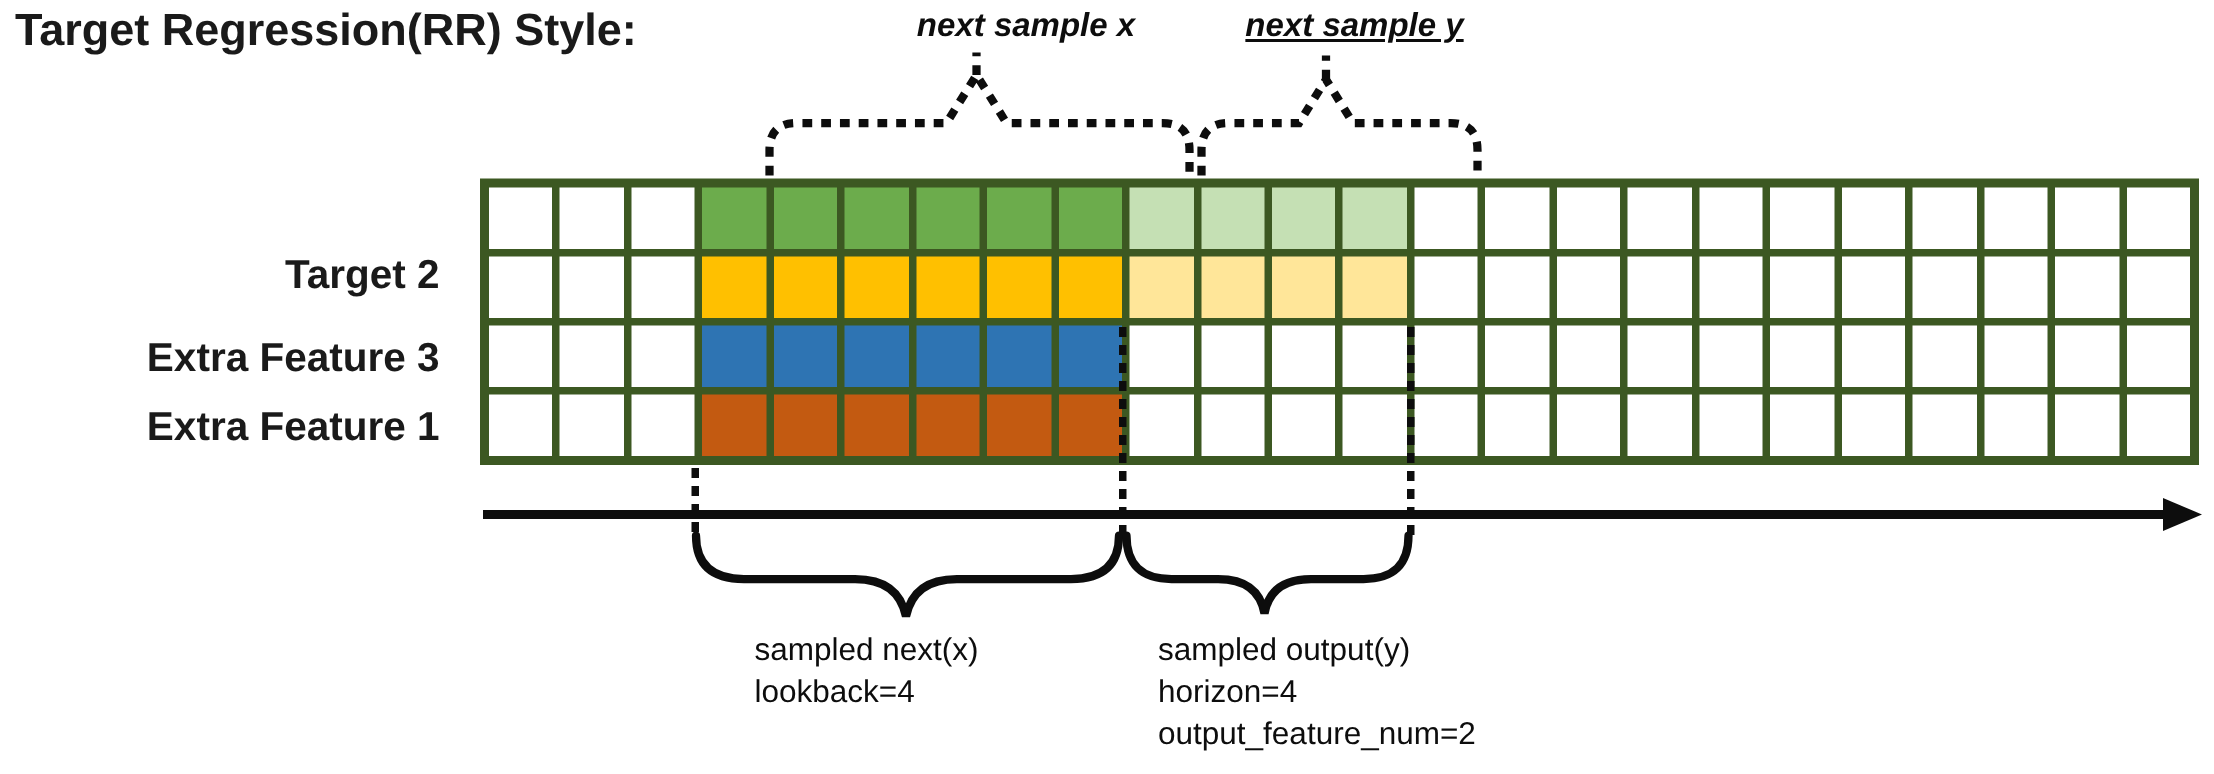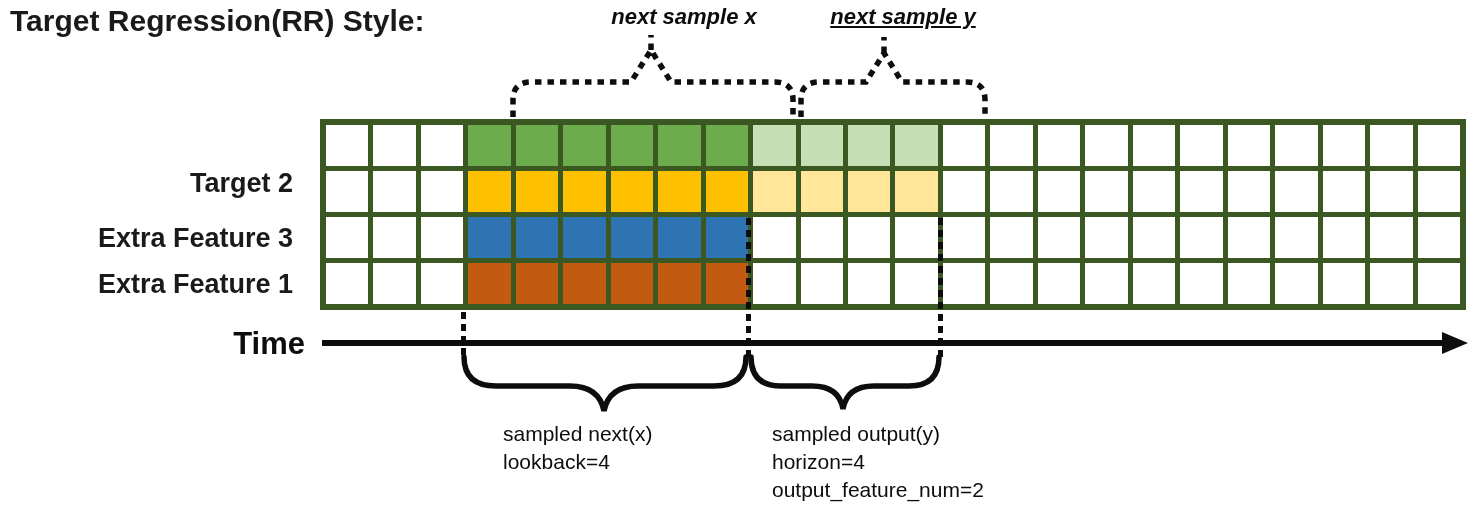--- a/index.html
+++ b/index.html
@@ -171,21 +171,20 @@
   <div class="dashline dl-b"></div>
   <div class="dashline dl-c"></div>
 
   <svg class="overlay-svg" width="1476" height="516" viewBox="0 0 1476 516">
     <path d="M513,117 L513,100 Q513,82 531,82 L631,82 L651,50 L671,82 L775,82 Q793,82 793,100 L793,117 M651,50 L651,35" fill="none" stroke="#0d0d0d" stroke-width="5.5" stroke-dasharray="6.5 6"></path>
     <path d="M801,117 L801,100 Q801,82 819,82 L866,82 L884,53 L902,82 L967,82 Q985,82 985,100 L985,117 M884,53 L884,37" fill="none" stroke="#0d0d0d" stroke-width="5.5" stroke-dasharray="6.5 6"></path>
     <path d="M464,357 Q464,386 496,386 L570,386 Q599,386 604,411 Q609,386 638,386 L714,386 Q746,386 746,357" fill="none" stroke="#0d0d0d" stroke-width="5.5" stroke-linecap="round"></path>
     <path d="M751,357 Q751,386 781,386 L812,386 Q839,386 843,409 Q847,386 874,386 L909,386 Q939,386 939,357" fill="none" stroke="#0d0d0d" stroke-width="5.5" stroke-linecap="round"></path>
   </svg>
 
-  <div class="time-label">Time</div>
   <div class="axis-line"></div>
   <div class="axis-arrow"></div>
 
   <div class="anno input">
     <div>sampled next(x)</div>
     <div>lookback=4</div>
   </div>
   <div class="anno output">
     <div>sampled output(y)</div>
     <div>horizon=4</div>

